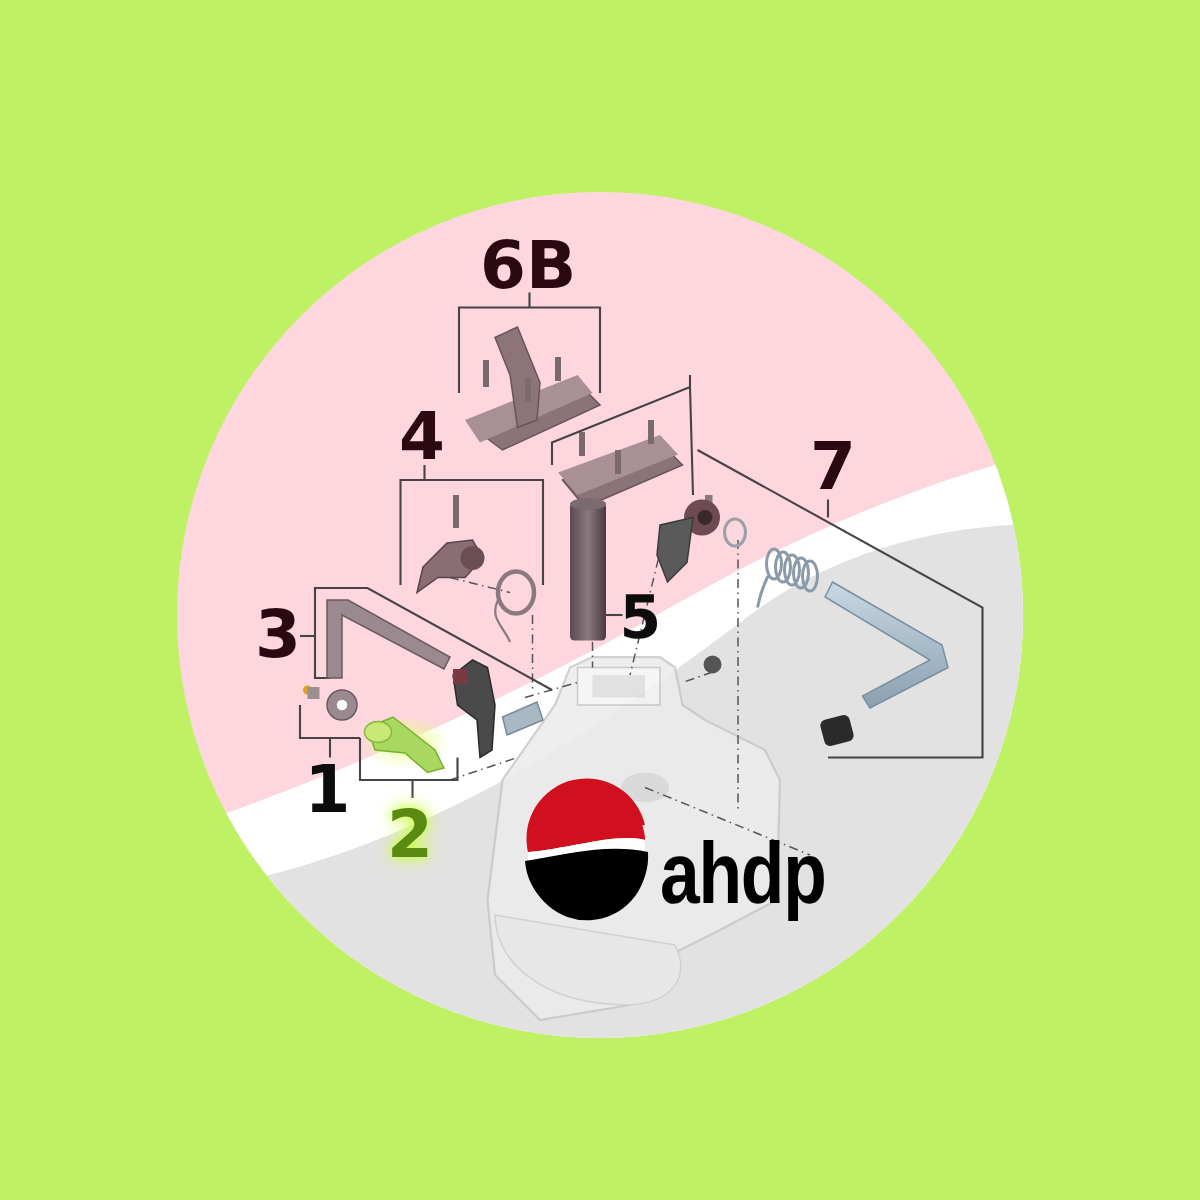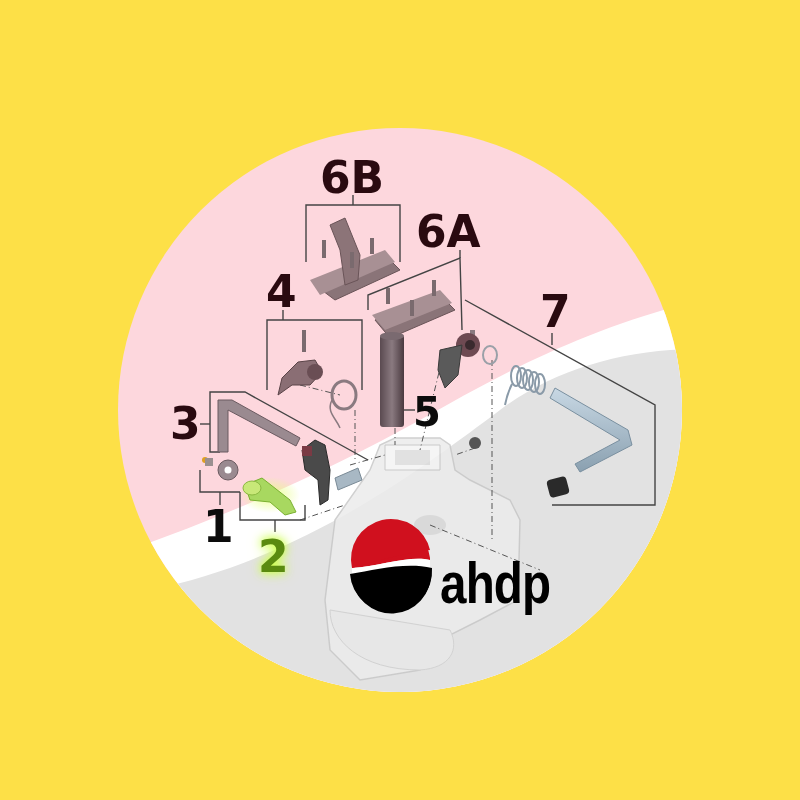--- a/index.html
+++ b/index.html
@@ -1,16 +1,16 @@
 <!DOCTYPE html>
 <html><head>
 <meta charset="utf-8">
 <style>
   html,body{margin:0;padding:0;background:#ffffff;}
-  .stage{position:relative;width:800px;height:800px;overflow:hidden;background:#fde047;font-family:"Liberation Sans",sans-serif;}
+  .stage{position:relative;width:800px;height:800px;overflow:hidden;background:#bef264;font-family:"Liberation Sans",sans-serif;}
   svg{position:absolute;left:0;top:0;}
   .lbl{position:absolute;font-family:"DejaVu Sans",sans-serif;font-weight:bold;color:#2a0a10;line-height:1;}
   .lbl.black{color:#0c0c0c;}
   .lbl.green{color:#5a8a10;text-shadow:0 0 8px #c8ff40,0 0 14px #d8ff70;}
   .logo-text{position:absolute;font-family:"Liberation Sans",sans-serif;font-weight:bold;color:#000;font-size:58px;letter-spacing:-1px;transform:scaleX(0.82);transform-origin:left top;line-height:1;}
 </style>
 </head>
 <body>
 
 <div class="stage">
@@ -166,21 +166,20 @@
     <g>
       <path d="M352,568 A39,39 0 0 1 430,558 L430,560 C410,555 380,566 352,568 Z" fill="#d0101e"></path>
       <path d="M352,568 C380,566 410,555 430,560 L430,570 A39,39 0 0 1 352,572 Z" fill="#ffffff"></path>
       <path d="M352,576 C380,574 410,566 431,572 A39,39 0 0 1 352,576 Z" fill="#000000"></path>
       <path d="M352,568 A39,39 0 0 1 430,550 C410,552 380,560 352,568 Z" fill="#d0101e"></path>
       <path d="M350,574 C375,570 405,562 432,568 A40,40 0 0 1 350,574 Z" fill="#000"></path>
     </g>
   </svg>
 
   <div class="lbl" style="left:320px;top:156px;font-size:44px;">6B</div>
-  <div class="lbl" style="left:416px;top:210px;font-size:44px;">6A</div>
   <div class="lbl" style="left:266px;top:270px;font-size:44px;">4</div>
   <div class="lbl" style="left:540px;top:290px;font-size:44px;">7</div>
   <div class="lbl" style="left:170px;top:402px;font-size:44px;">3</div>
   <div class="lbl black" style="left:413px;top:392px;font-size:40px;">5</div>
   <div class="lbl black" style="left:203px;top:505px;font-size:44px;">1</div>
   <div class="lbl green" style="left:258px;top:535px;font-size:44px;">2</div>
 
   <div class="logo-text" style="left:440px;top:554px;">ahdp</div>
 </div>
 

